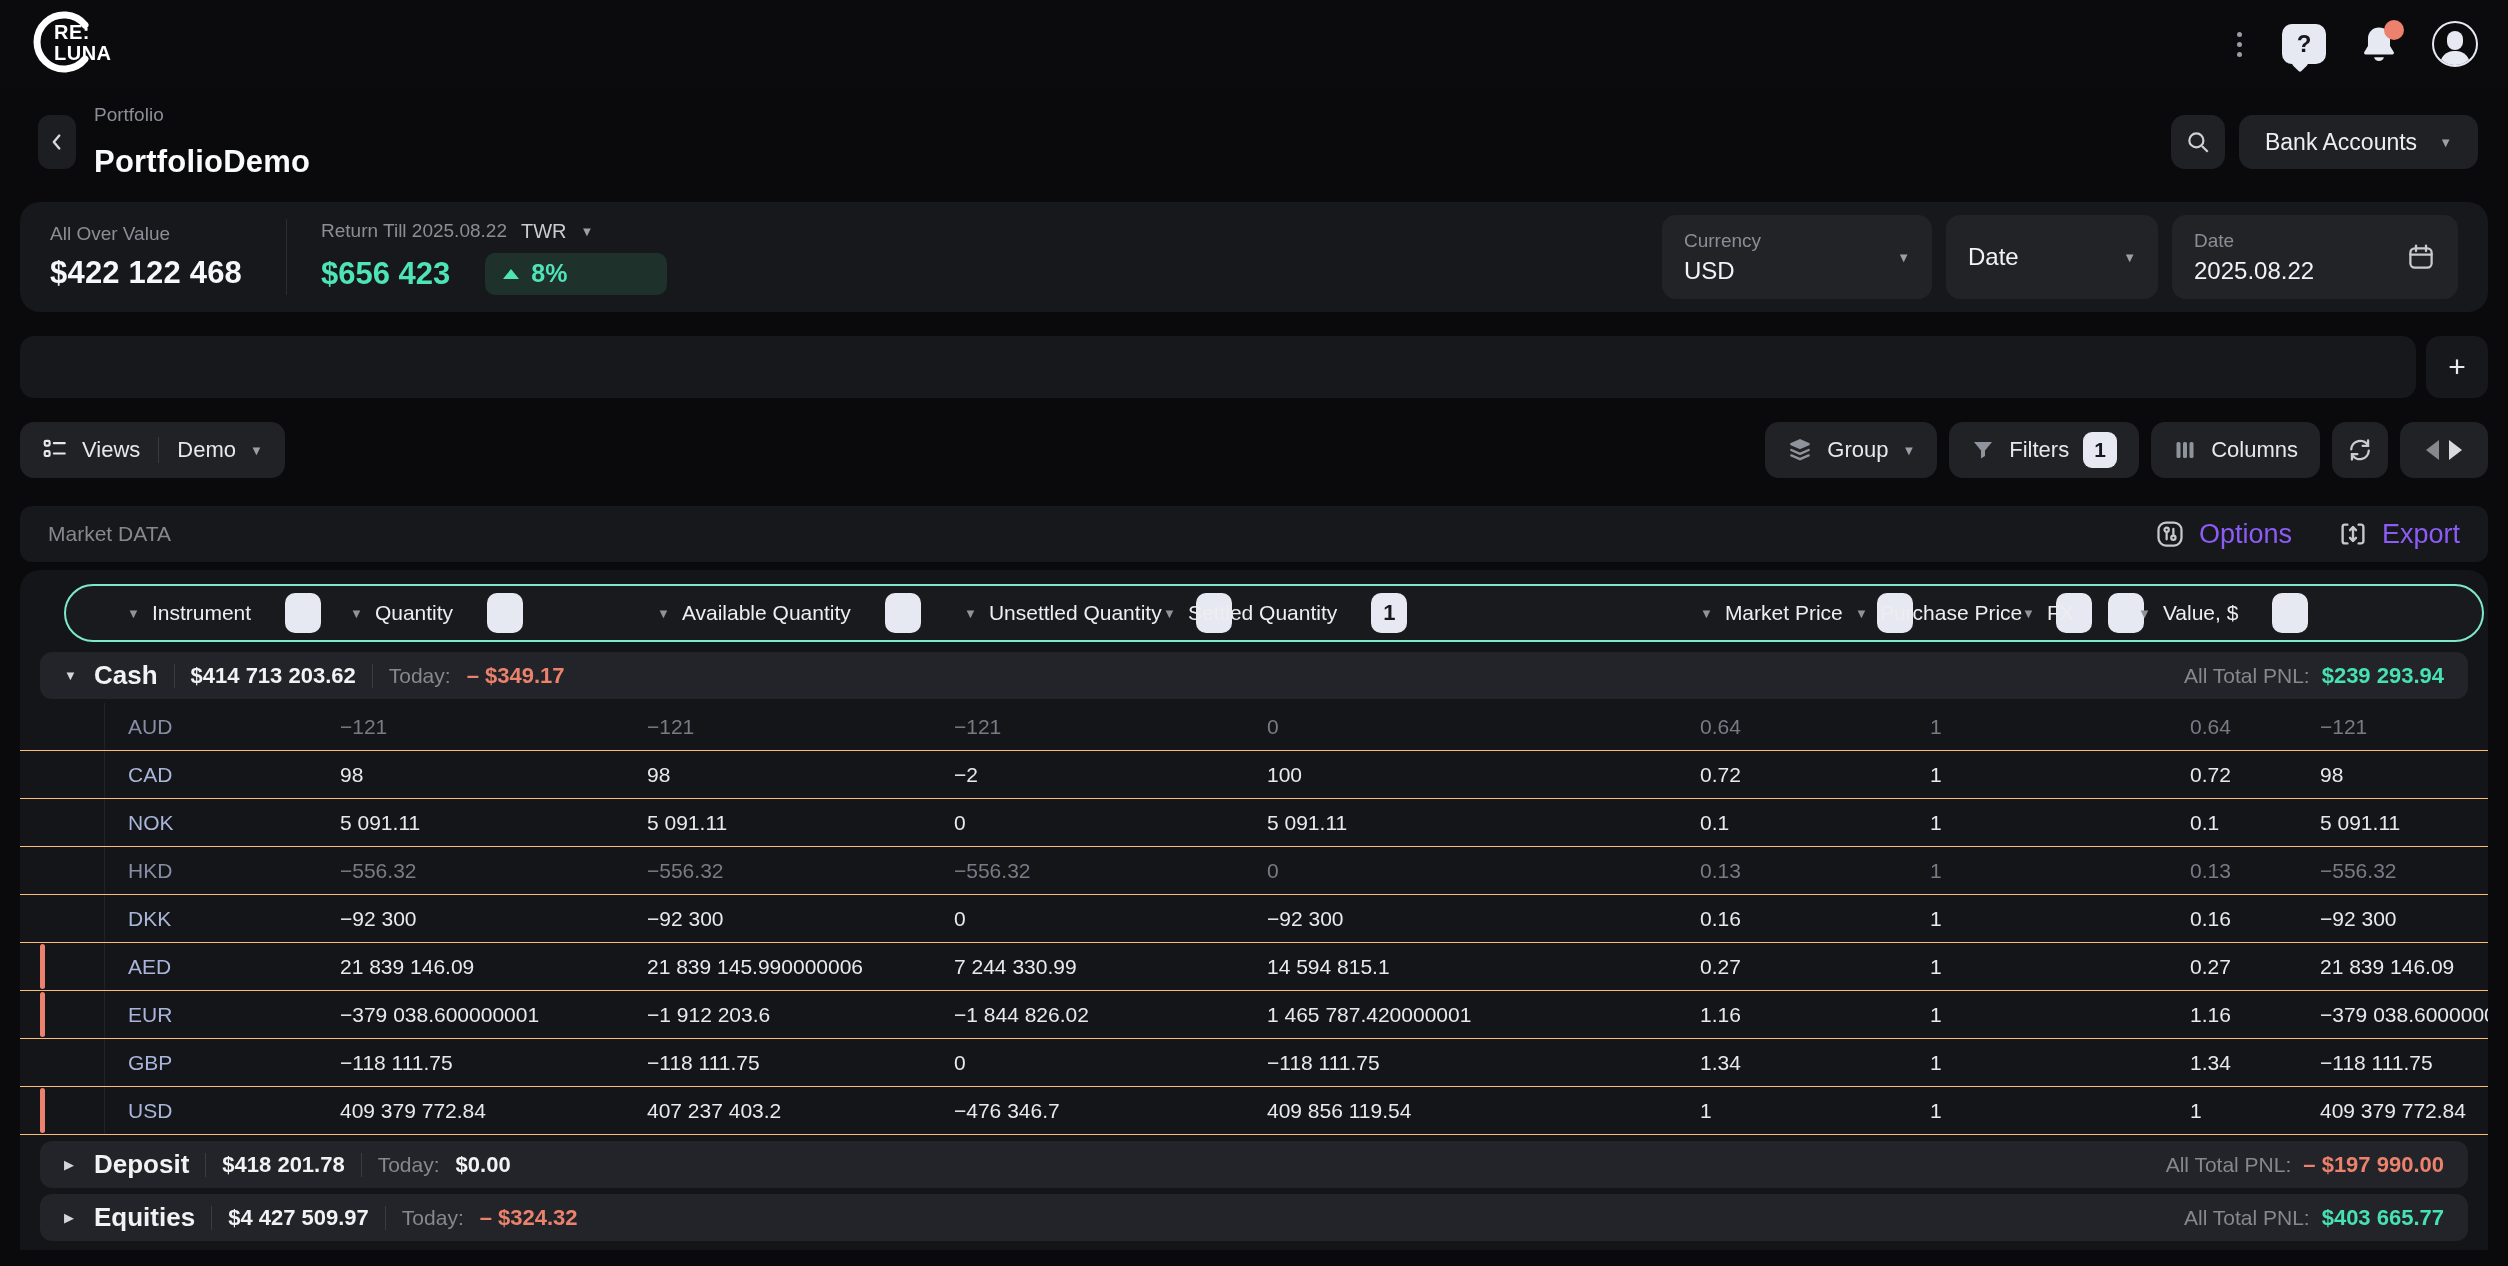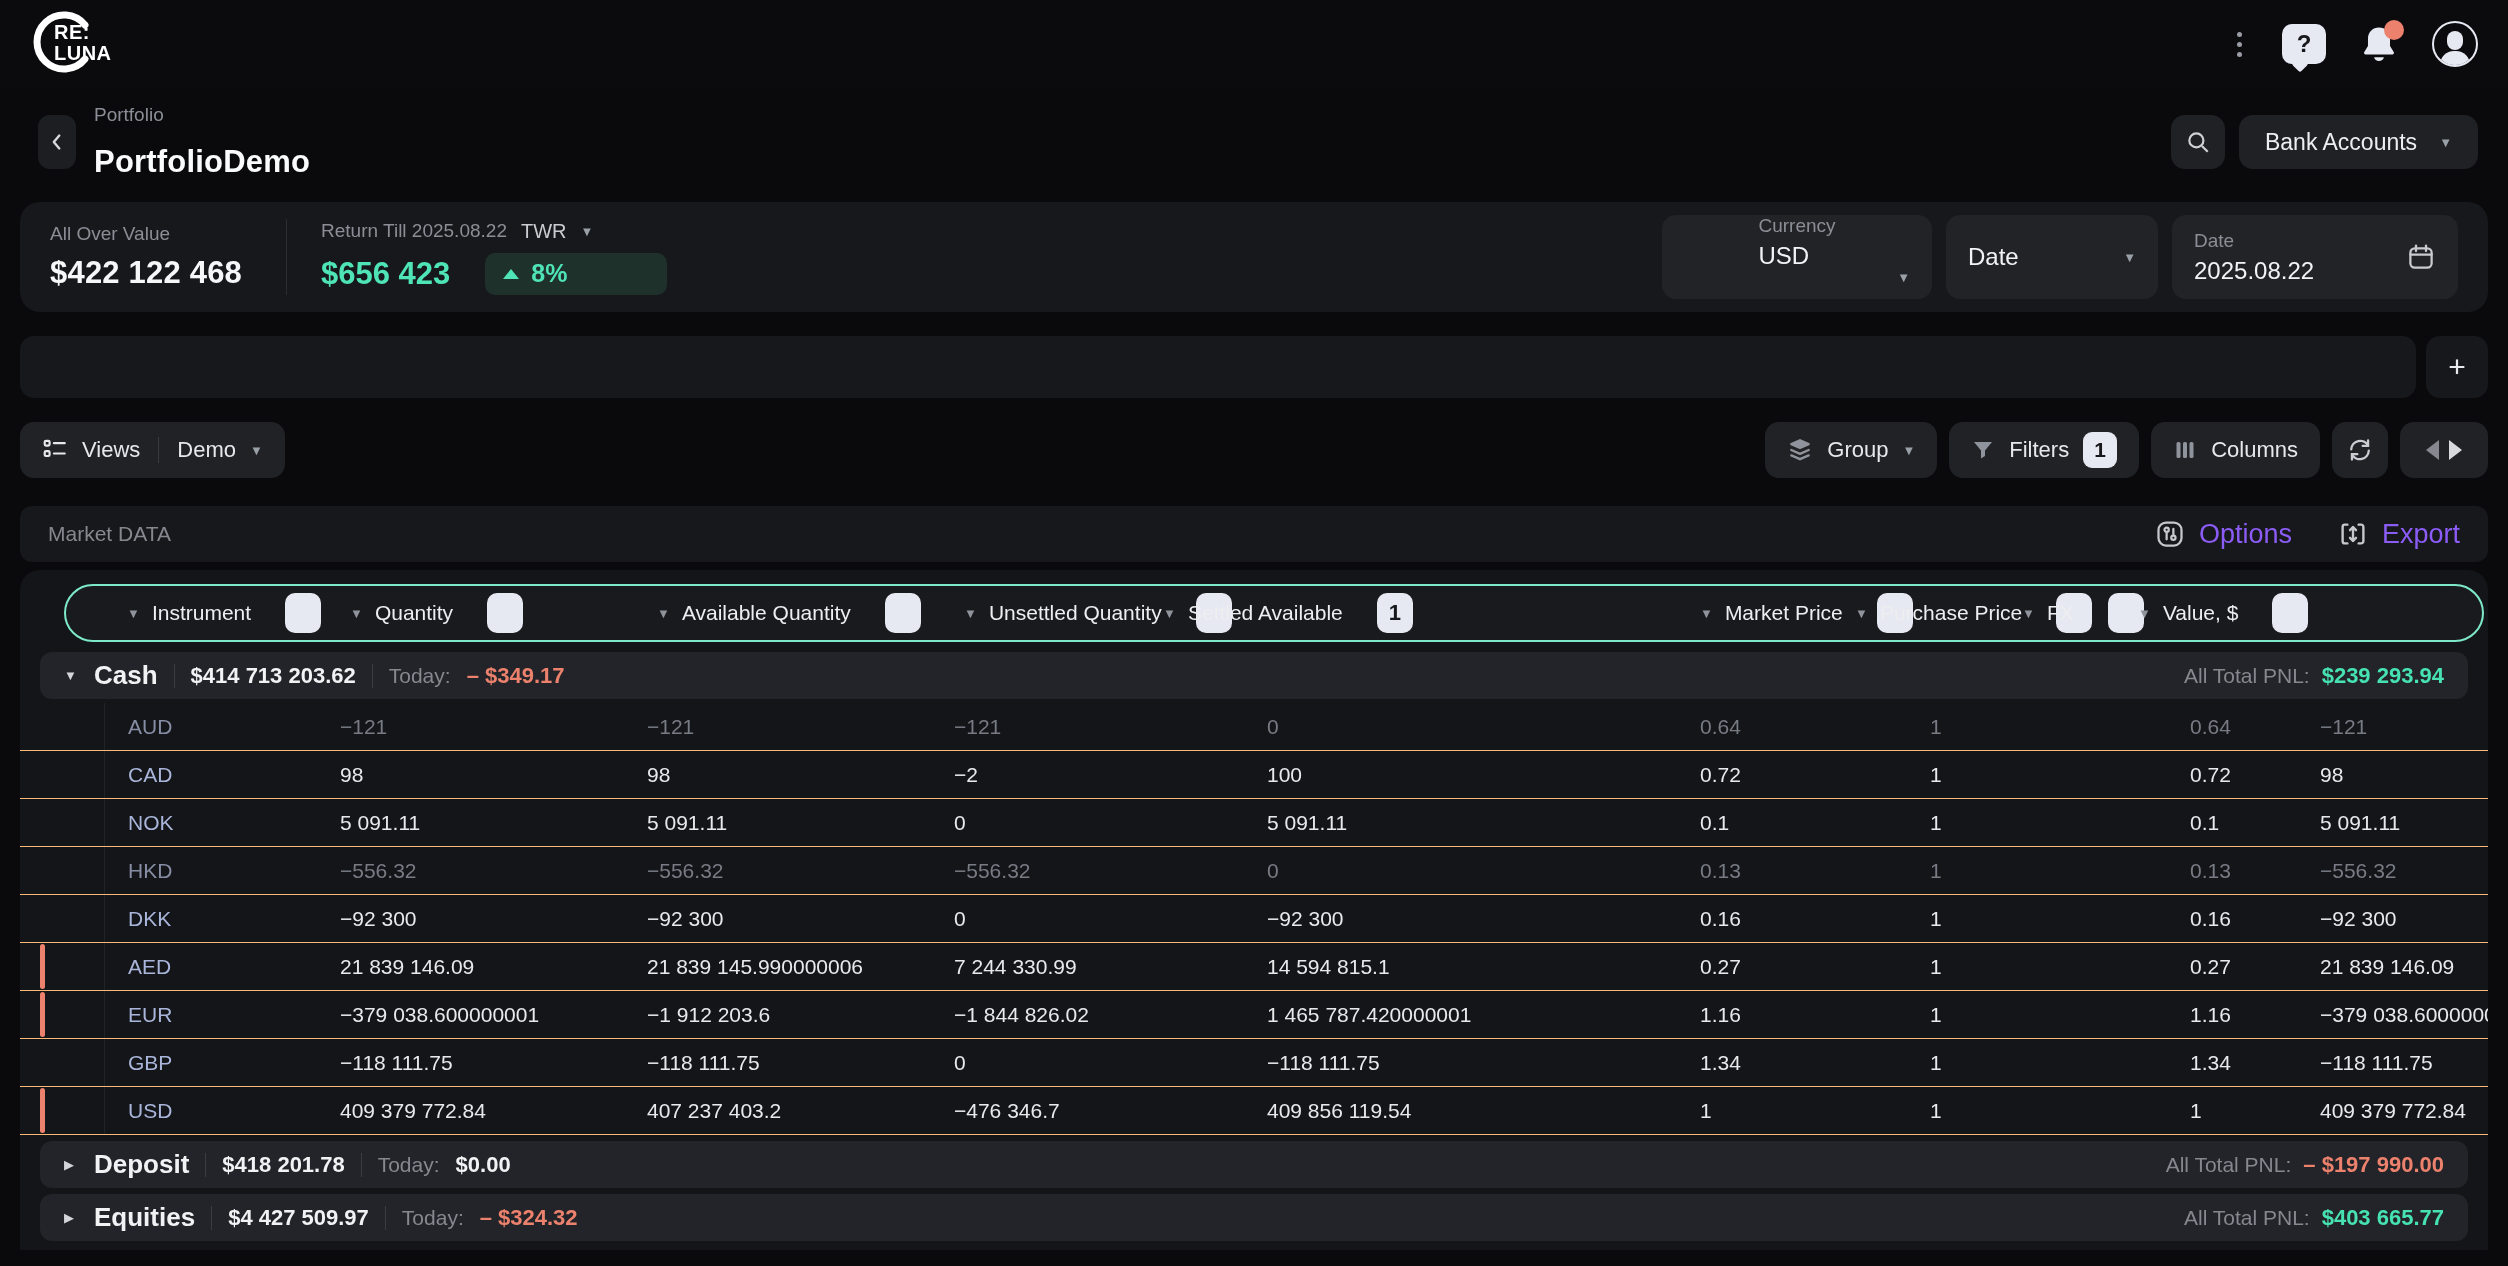--- a/index.html
+++ b/index.html
@@ -47,21 +47,21 @@
   .return-row { display:flex; align-items:center; gap:35px; }
   .return-value { font-size:31px; font-weight:700; color:#4fe4b6; }
   .pct-pill { width:182px; height:42px; border-radius:10px; background:#1e312b; display:flex; align-items:center; gap:12px; padding:0 18px; }
   .pct-tri { width:0; height:0; border-left:8px solid transparent; border-right:8px solid transparent; border-bottom:10px solid #4fe4b6; }
   .pct-val { font-size:25px; font-weight:700; color:#4fe4b6; }
   .stats-right { margin-left:auto; display:flex; align-items:center; gap:14px; }
   .field-box { height:84px; border-radius:14px; background:#222327; display:flex; align-items:center; padding:0 22px; cursor:pointer; }
   .field-col { display:flex; flex-direction:column; gap:5px; }
   .field-label { font-size:19px; color:#8b8e96; }
   .field-value { font-size:24px; color:#f2f3f5; }
-  .w-currency { width:270px;flex-direction:column; } .w-datedrop { width:212px; } .w-date { width:286px; }
+  .w-currency { width:270px; } .w-datedrop { width:212px; } .w-date { width:286px; }
   .field-caret { margin-left:auto; }
   .single-val { font-size:24px; color:#f2f3f5; }
   
   .tabs-row { display:flex; gap:10px; margin:24px 20px 0; }
   .tabs-card { flex:1; height:62px; border-radius:14px; background:#17181b; display:flex; align-items:center; gap:48px; padding:0 32px; }
   .tab { font-size:21px; color:#96989f; cursor:pointer; white-space:nowrap; }
   .tab.active { color:#ffffff; font-weight:700; }
   .plus-card { width:62px; height:62px; border-radius:14px; background:#17181b; display:flex; align-items:center; justify-content:center; font-size:30px; color:#e8e9eb; cursor:pointer; }
   
   .toolbar { display:flex; align-items:center; margin:24px 20px 0; }
@@ -370,21 +370,21 @@
         </div><div class="hcell">
           <span class="caret">▼</span>
           <span>Available Quantity</span>
           <span class="hcell-badge" hidden=""></span>
         </div><div class="hcell">
           <span class="caret">▼</span>
           <span>Unsettled Quantity</span>
           <span class="hcell-badge" hidden=""></span>
         </div><div class="hcell">
           <span class="caret">▼</span>
-          <span>Settled Available</span>
+          <span>Settled Quantity</span>
           <span class="hcell-badge">1</span>
         </div><div class="hcell">
           <span class="caret">▼</span>
           <span>Market Price</span>
           <span class="hcell-badge" hidden=""></span>
         </div><div class="hcell">
           <span class="caret">▼</span>
           <span>Purchase Price</span>
           <span class="hcell-badge" hidden=""></span>
         </div><div class="hcell">

